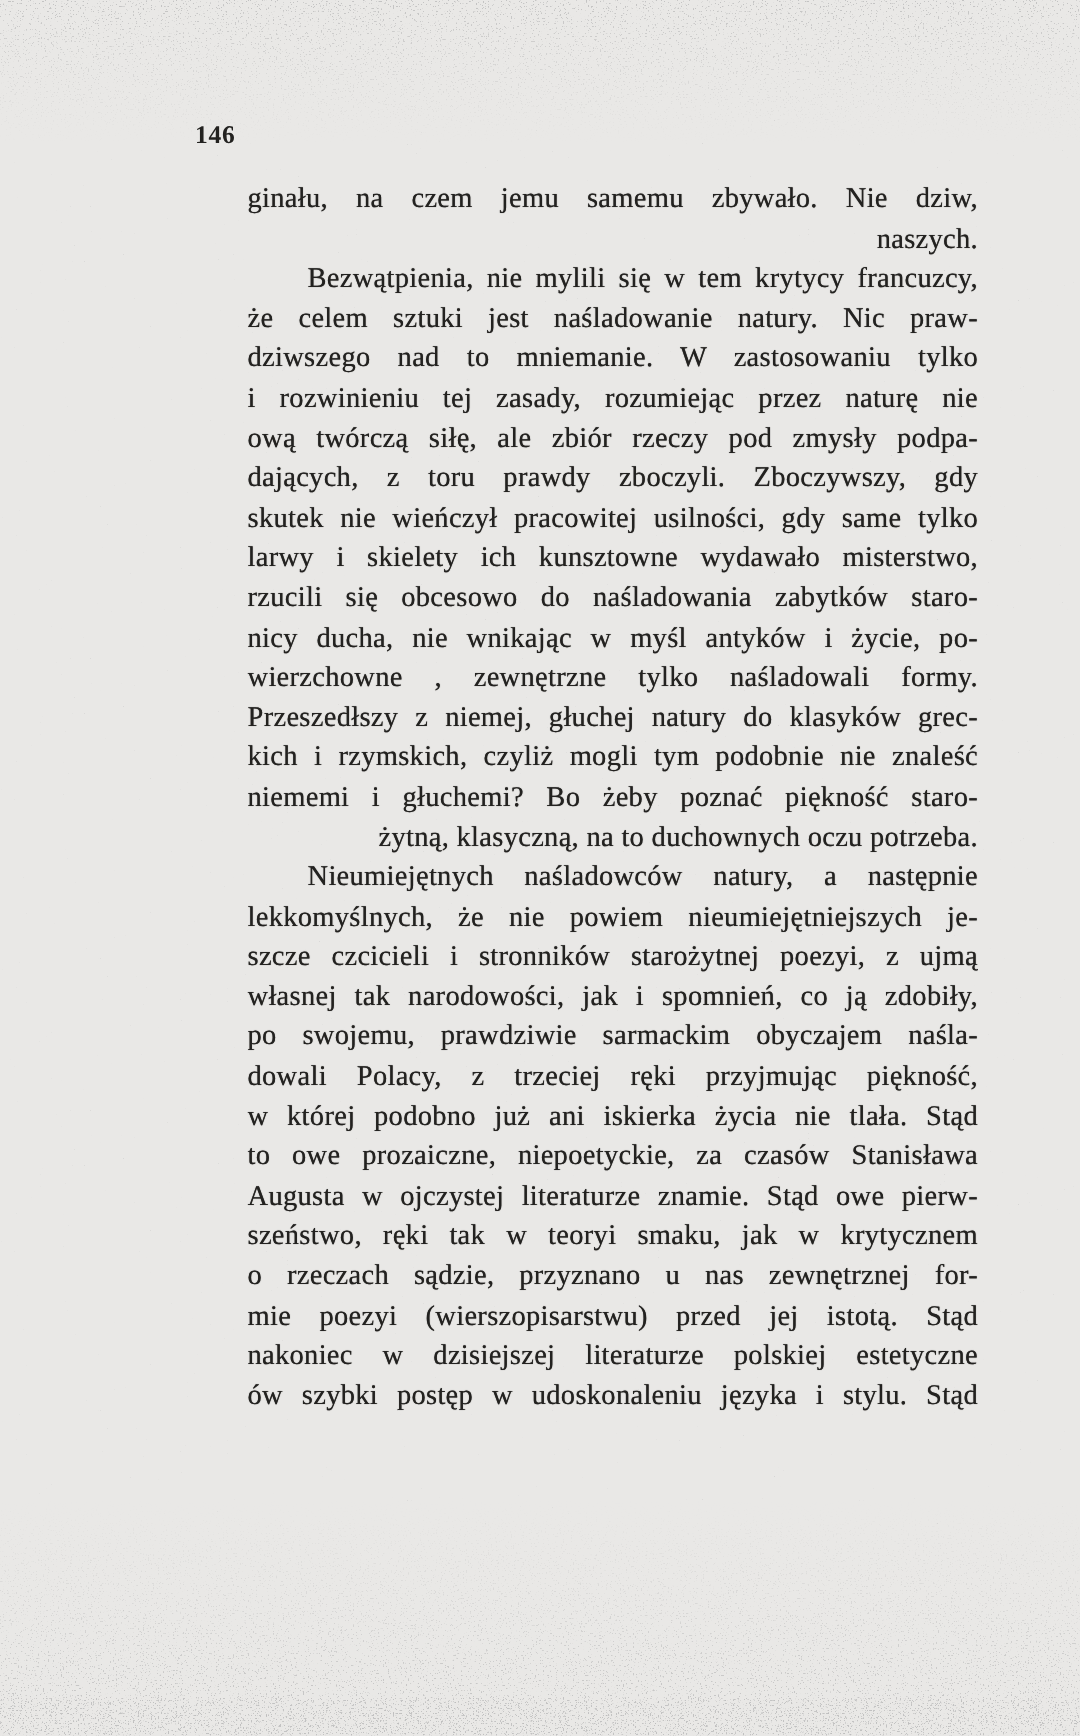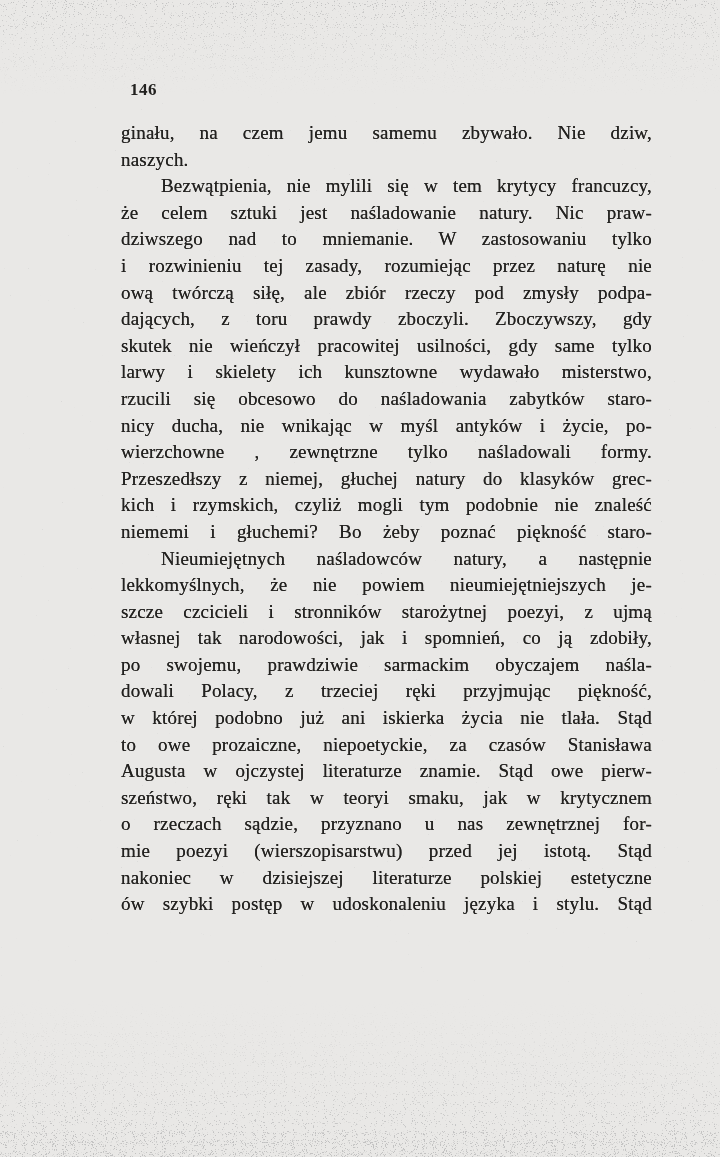--- a/index.html
+++ b/index.html
@@ -39,24 +39,26 @@
     font-size: 19px;
     letter-spacing: 0.2px;
     text-shadow: 0 0 0.5px rgba(30,28,26,0.85);
   }
   .paragraph { margin: 0; }
   .line {
     height: 26.6px;
     line-height: 26.6px;
     overflow: hidden;
     white-space: normal;
+    text-align: right;
   }
   .line.justify {
     text-align: justify;
     text-align-last: justify;
+    margin-left: 44px;
   }
   .line.indent {
     text-indent: 40px;
   }
 </style>
 </head>
 <body>
 
 <svg class="scan-noise" width="720" height="1157" viewBox="0 0 720 1157" aria-hidden="true">
   <defs>
@@ -113,20 +115,21 @@
       <div class="line justify">ową twórczą siłę, ale zbiór rzeczy pod zmysły podpa-</div>
       <div class="line justify">dających, z toru prawdy zboczyli. Zboczywszy, gdy</div>
       <div class="line justify">skutek nie wieńczył pracowitej usilności, gdy same tylko</div>
       <div class="line justify">larwy i skielety ich kunsztowne wydawało misterstwo,</div>
       <div class="line justify">rzucili się obcesowo do naśladowania zabytków staro-</div>
       <div class="line justify">nicy ducha, nie wnikając w myśl antyków i życie, po-</div>
       <div class="line justify">wierzchowne , zewnętrzne tylko naśladowali formy.</div>
       <div class="line justify">Przeszedłszy z niemej, głuchej natury do klasyków grec-</div>
       <div class="line justify">kich i rzymskich, czyliż mogli tym podobnie nie znaleść</div>
       <div class="line justify">niememi i głuchemi? Bo żeby poznać piękność staro-</div>
+      <div class="line">żytną, klasyczną, na to duchownych oczu potrzeba.</div>
     </div>
     <div class="paragraph">
       <div class="line justify indent">Nieumiejętnych naśladowców natury, a następnie</div>
       <div class="line justify">lekkomyślnych, że nie powiem nieumiejętniejszych je-</div>
       <div class="line justify">szcze czcicieli i stronników starożytnej poezyi, z ujmą</div>
       <div class="line justify">własnej tak narodowości, jak i spomnień, co ją zdobiły,</div>
       <div class="line justify">po swojemu, prawdziwie sarmackim obyczajem naśla-</div>
       <div class="line justify">dowali Polacy, z trzeciej ręki przyjmując piękność,</div>
       <div class="line justify">w której podobno już ani iskierka życia nie tlała. Stąd</div>
       <div class="line justify">to owe prozaiczne, niepoetyckie, za czasów Stanisława</div>

